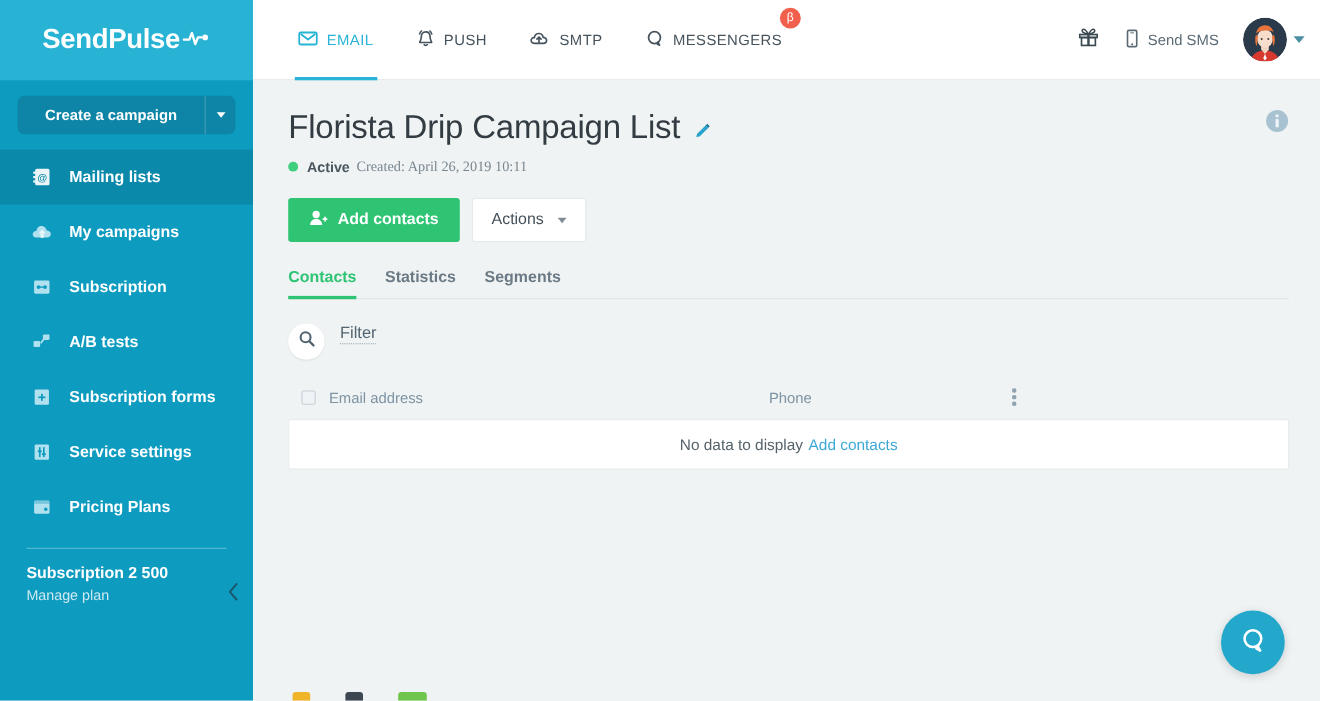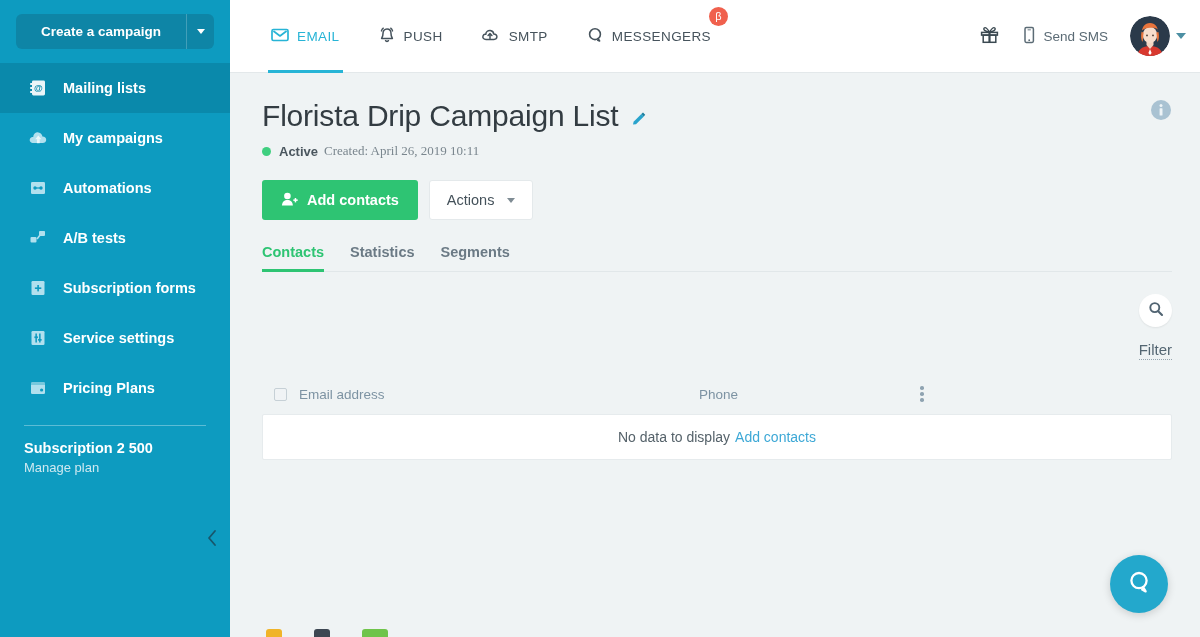--- a/index.html
+++ b/index.html
@@ -163,21 +163,21 @@
   .tab {
     padding-bottom: 11px; font-size: 14.5px; font-weight: bold;
     color: #6b7a85; cursor: pointer; position: relative;
   }
   .tab.active { color: #2ec473; }
   .tab.active:after {
     content: ""; position: absolute; left: 0; right: 0; bottom: -1px;
     height: 3px; background: #2ec473;
   }
 
-  .filter-row { display: flex; align-items: flex-end; gap: 14px; margin-top: 22px; flex-direction: column; }
+  .filter-row { display: flex; align-items: flex-start; gap: 14px; margin-top: 22px; }
   .filter-circle {
     width: 33px; height: 33px; border-radius: 50%;
     background: #fff; display: flex; align-items: center; justify-content: center;
     cursor: pointer; box-shadow: 0 1px 2px rgba(0,0,0,0.07);
   }
   .filter-label {
     font-size: 15px; color: #546672; cursor: pointer;
     border-bottom: 1px dotted #95a4ae; padding-bottom: 1px;
   }
 
@@ -218,20 +218,29 @@
   }
   .fico { width: 16px; height: 16px; border-radius: 3px; }
 </style>
 </head>
 <body>
 
 <div class="app">
 
   <aside class="sidebar">
 
+    <div class="logo-area">
+      <span class="logo-text">SendPulse</span>
+      <span class="logo-pulse">
+        <svg width="26" height="16" viewBox="0 0 26 16">
+          <path d="M1 10 L6 10 L8.5 4 L11.5 14 L14 8 L17 8" stroke="#fff" stroke-width="2.2" fill="none" stroke-linecap="round" stroke-linejoin="round"></path>
+          <circle cx="20.5" cy="8" r="2.6" fill="#fff"></circle>
+        </svg>
+      </span>
+    </div>
 
     <div class="create-wrap">
       <div class="create-btn">
         <div class="create-btn-label">Create a campaign</div>
         <div class="create-btn-caret">
           <span class="caret-down"></span>
         </div>
       </div>
     </div>
 
@@ -264,21 +273,21 @@
 
       <div class="nav-item">
         <span class="nav-ico">
           <svg width="20" height="20" viewBox="0 0 20 20">
             <rect x="3" y="4" width="14" height="12" rx="1.3" fill="#bfe6f2"></rect>
             <circle cx="7" cy="10" r="1.7" fill="#0d9bc0"></circle>
             <circle cx="13" cy="10" r="1.7" fill="#0d9bc0"></circle>
             <rect x="7" y="9.4" width="6" height="1.2" fill="#0d9bc0"></rect>
           </svg>
         </span>
-        <span>Automations</span>
+        <span>Subscription</span>
       </div>
 
       <div class="nav-item">
         <span class="nav-ico">
           <svg width="21" height="20" viewBox="0 0 21 20">
             <rect x="2.5" y="9" width="6" height="5.5" rx="1" fill="#bfe6f2"></rect>
             <rect x="11" y="3" width="6" height="5" rx="1" fill="#bfe6f2"></rect>
             <path d="M9 11 L12.5 6.5" stroke="#bfe6f2" stroke-width="1.6" fill="none"></path>
             <path d="M13.4 4.4 L16.6 3.2 L15.6 6.4 Z" fill="#bfe6f2"></path>
           </svg>

